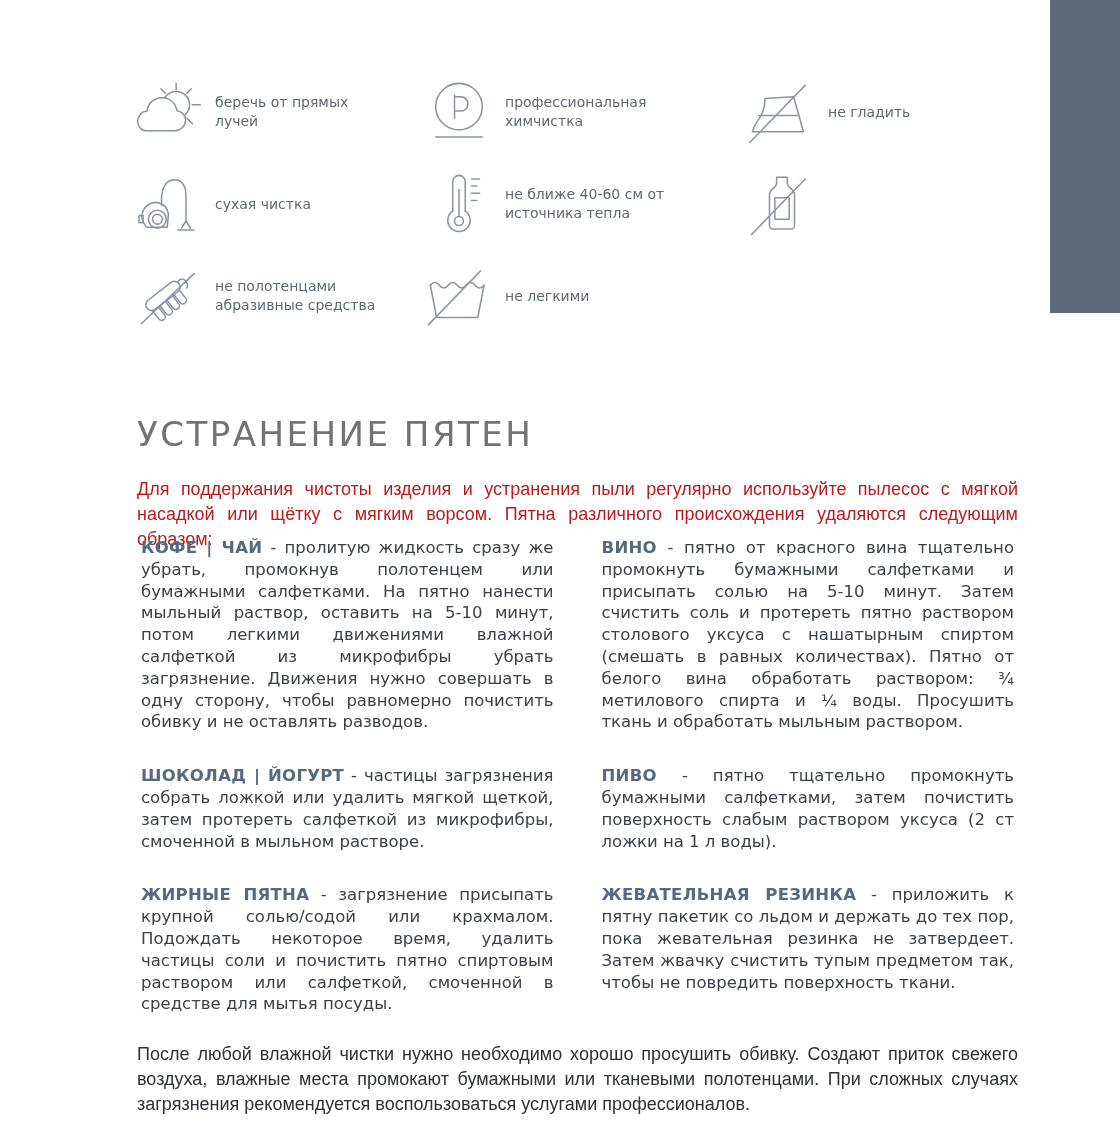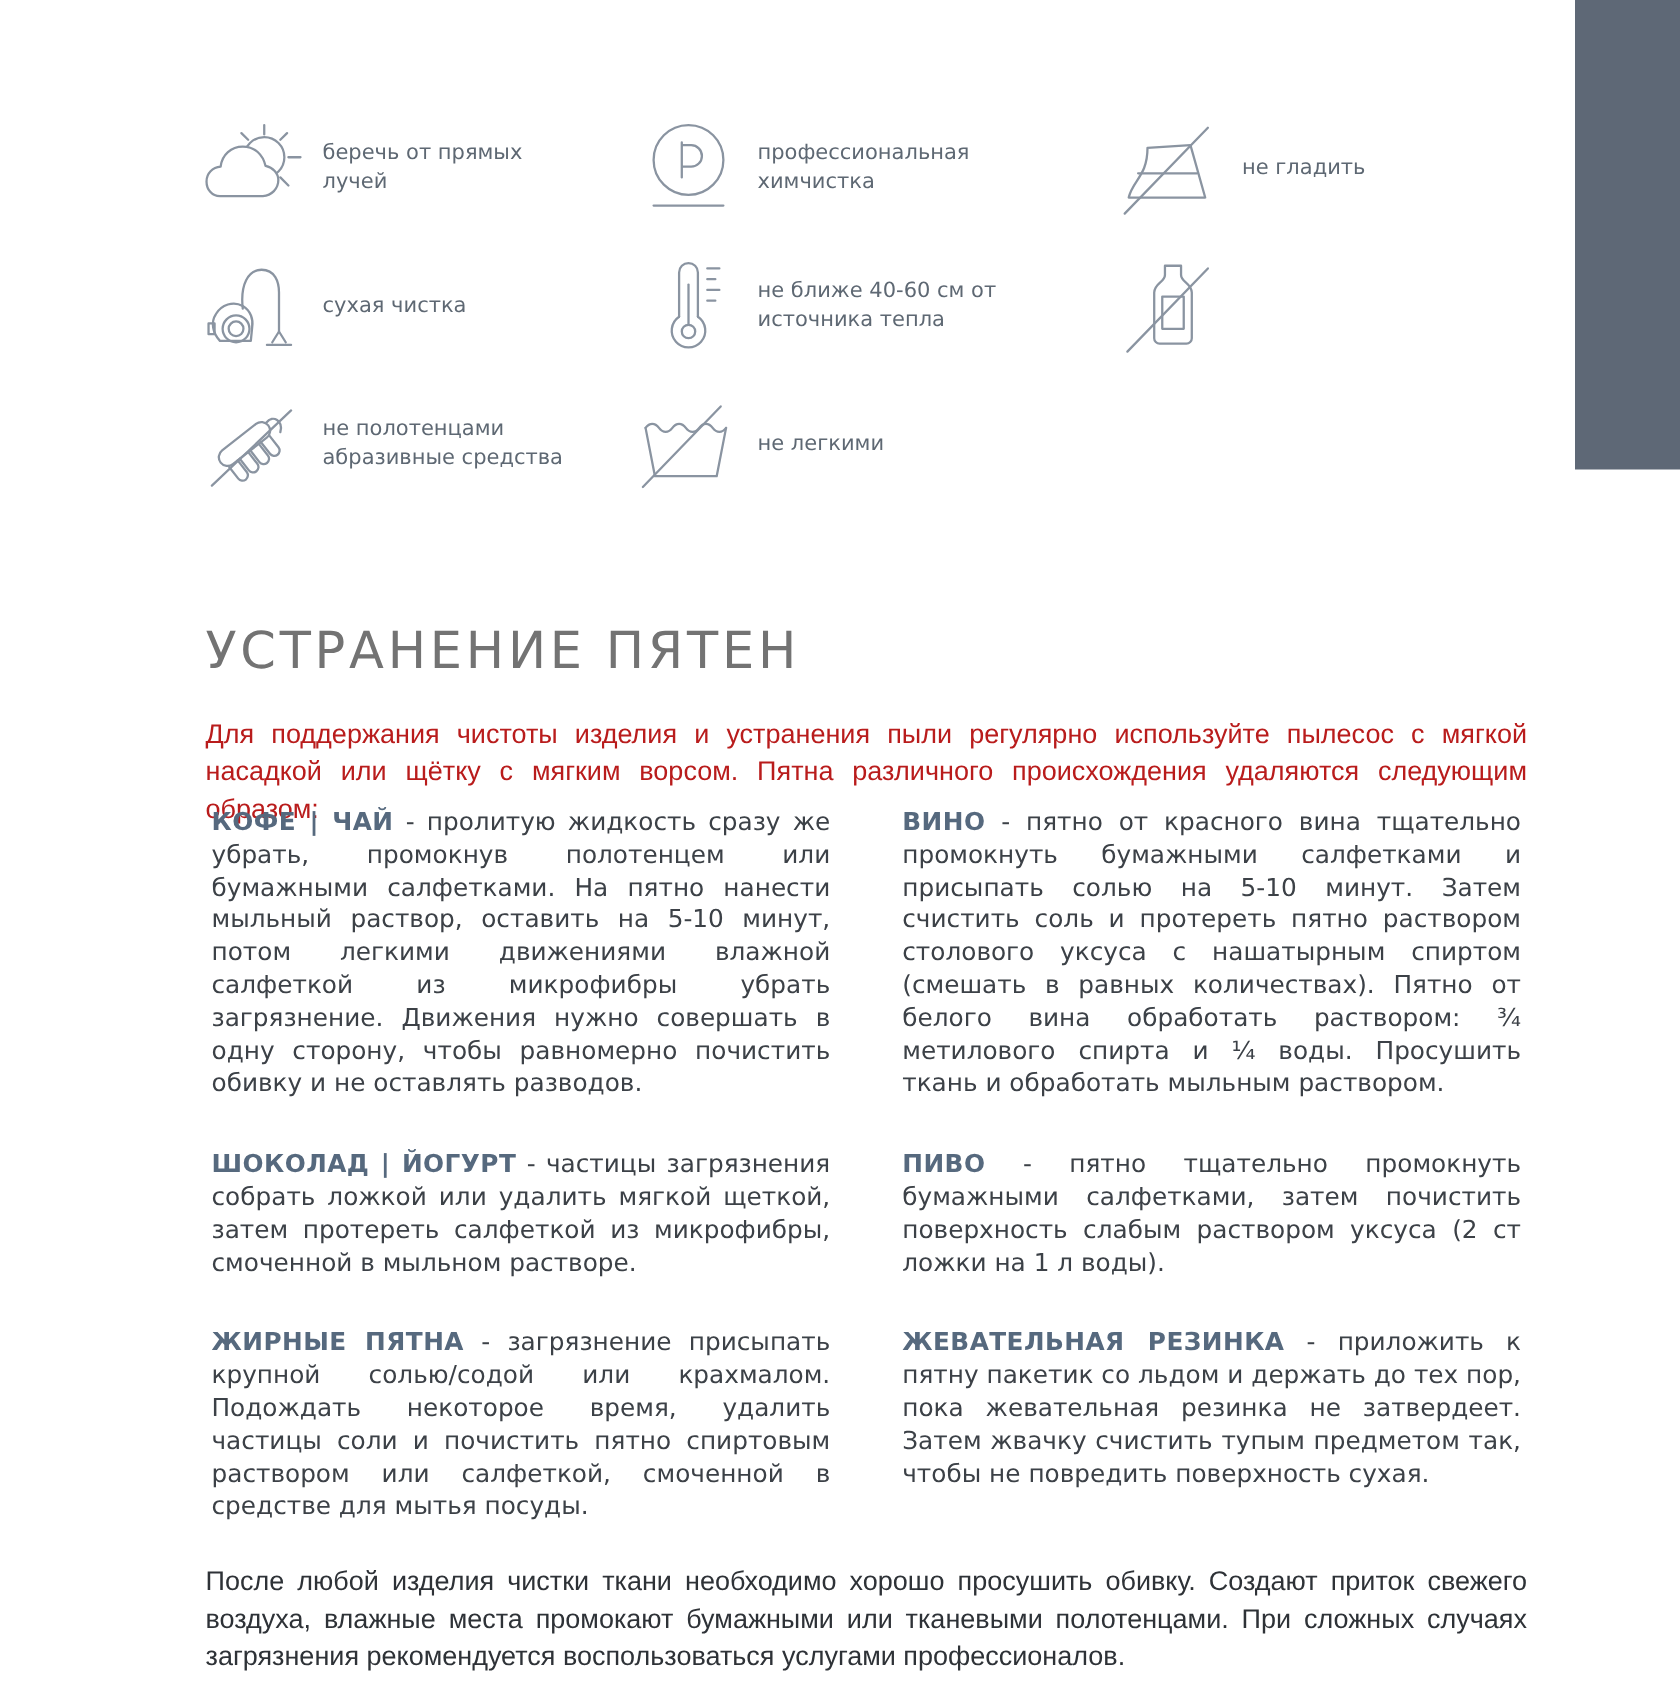--- a/index.html
+++ b/index.html
@@ -158,16 +158,16 @@
 <h1 class="page-title">УСТРАНЕНИЕ ПЯТЕН</h1>
 
 <p class="intro">Для поддержания чистоты изделия и устранения пыли регулярно используйте пылесос с мягкой насадкой или щётку с мягким ворсом. Пятна различного происхождения удаляются следующим образом:</p>
 
 <section class="stain-columns">
   <p class="stain-par"><span class="stain-term">КОФЕ | ЧАЙ</span> <span>- пролитую жидкость сразу же убрать, промокнув полотенцем или бумажными салфетками. На пятно нанести мыльный раствор, оставить на 5-10 минут, потом легкими движениями влажной салфеткой из микрофибры убрать загрязнение. Движения нужно совершать в одну сторону, чтобы равномерно почистить обивку и не оставлять разводов.</span></p>
   <p class="stain-par"><span class="stain-term">ВИНО</span> <span>- пятно от красного вина тщательно промокнуть бумажными салфетками и присыпать солью на 5-10 минут. Затем счистить соль и протереть пятно раствором столового уксуса с нашатырным спиртом (смешать в равных количествах). Пятно от белого вина обработать раствором: ¾ метилового спирта и ¼ воды. Просушить ткань и обработать мыльным раствором.</span></p>
   <p class="stain-par"><span class="stain-term">ШОКОЛАД | ЙОГУРТ</span> <span>- частицы загрязнения собрать ложкой или удалить мягкой щеткой, затем протереть салфеткой из микрофибры, смоченной в мыльном растворе.</span></p>
   <p class="stain-par"><span class="stain-term">ПИВО</span> <span>- пятно тщательно промокнуть бумажными салфетками, затем почистить поверхность слабым раствором уксуса (2 ст ложки на 1 л воды).</span></p>
   <p class="stain-par"><span class="stain-term">ЖИРНЫЕ ПЯТНА</span> <span>- загрязнение присыпать крупной солью/содой или крахмалом. Подождать некоторое время, удалить частицы соли и почистить пятно спиртовым раствором или салфеткой, смоченной в средстве для мытья посуды.</span></p>
-  <p class="stain-par"><span class="stain-term">ЖЕВАТЕЛЬНАЯ РЕЗИНКА</span> <span>- приложить к пятну пакетик со льдом и держать до тех пор, пока жевательная резинка не затвердеет. Затем жвачку счистить тупым предметом так, чтобы не повредить поверхность сухая.</span></p>
+  <p class="stain-par"><span class="stain-term">ЖЕВАТЕЛЬНАЯ РЕЗИНКА</span> <span>- приложить к пятну пакетик со льдом и держать до тех пор, пока жевательная резинка не затвердеет. Затем жвачку счистить тупым предметом так, чтобы не повредить поверхность ткани.</span></p>
 </section>
 
-<p class="outro">После любой изделия чистки ткани необходимо хорошо просушить обивку. Создают приток свежего воздуха, влажные места промокают бумажными или тканевыми полотенцами. При сложных случаях загрязнения рекомендуется воспользоваться услугами профессионалов.</p>
+<p class="outro">После любой влажной чистки нужно необходимо хорошо просушить обивку. Создают приток свежего воздуха, влажные места промокают бумажными или тканевыми полотенцами. При сложных случаях загрязнения рекомендуется воспользоваться услугами профессионалов.</p>
 
 </body></html>

